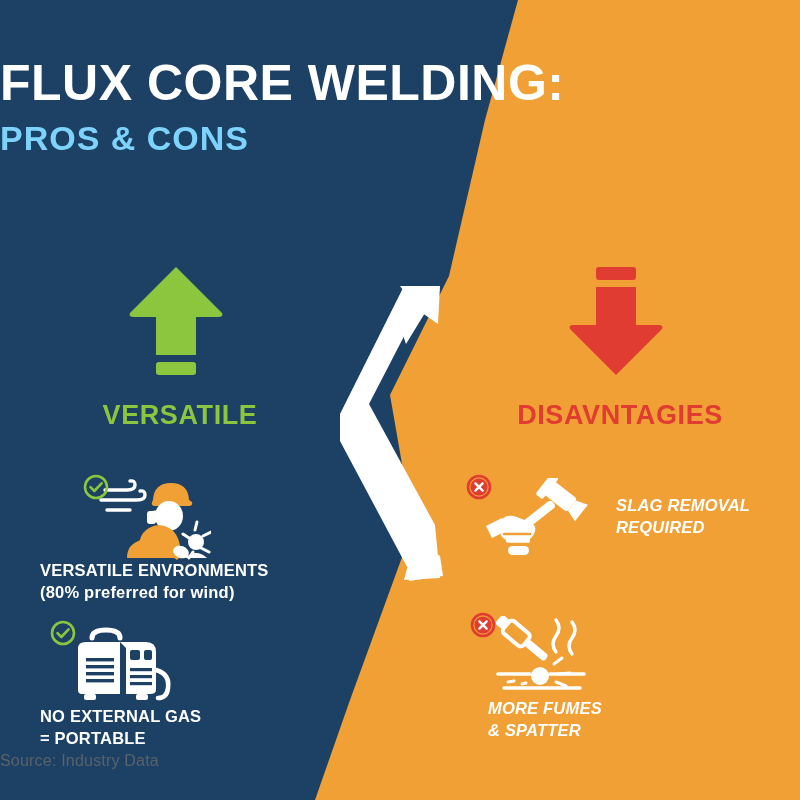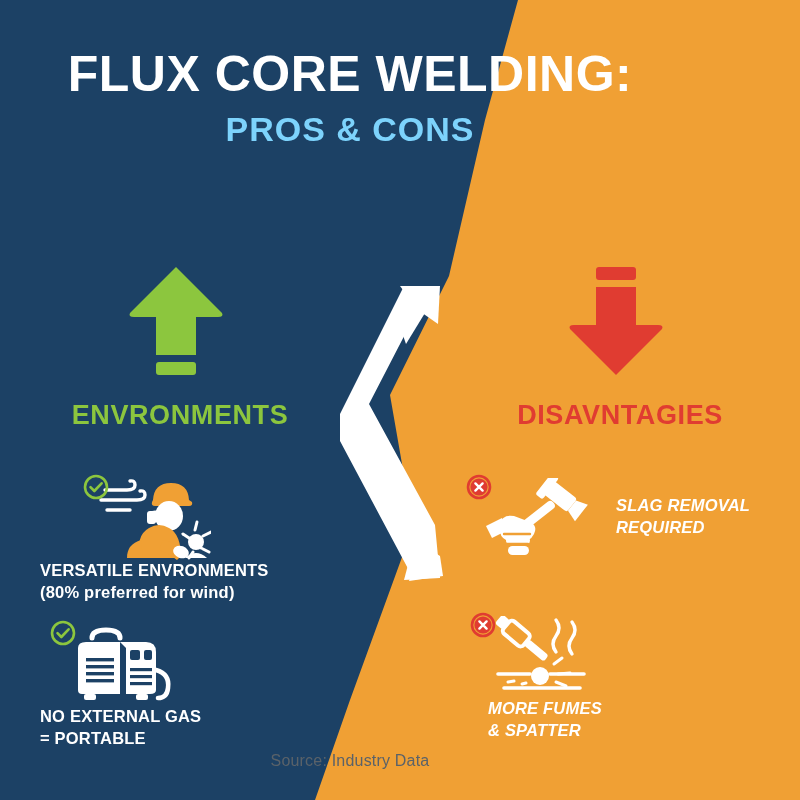--- a/index.html
+++ b/index.html
@@ -19,24 +19,24 @@
   .bg-svg {
     position: absolute;
     inset: 0;
     width: 800px;
     height: 800px;
   }
 
   
   .title-block {
     position: absolute;
-    top: 48px;
+    top: 57px;
     left: 0;
     width: 700px;
-    text-align: center;
+    text-align: left;
     z-index: 5;
   }
   .title-main {
     display: block;
     font-size: 50px;
     line-height: 1.06;
     font-weight: bold;
     color: #ffffff;
     letter-spacing: 0.5px;
     white-space: nowrap;
@@ -128,21 +128,21 @@
   #bullet-pro-2 { top: 620px; }
   #bullet-con-1 { top: 474px; }
   #bullet-con-2 { top: 612px; flex-direction: column; }
 
   
   .source {
     position: absolute;
     top: 752px;
     left: 0;
     width: 700px;
-    text-align: center;
+    text-align: left;
     font-size: 16px;
     color: #5A6269;
     letter-spacing: 0.2px;
     z-index: 7;
   }
 </style>
 </head>
 <body>
 
 <div class="canvas">
@@ -181,21 +181,21 @@
   <svg class="big-arrow up" width="96" height="112" viewBox="0 0 96 112">
     <path fill="#8CC63E" d="M48 2 L94 48 Q96 52 90 52 L68 52 L68 90 L28 90 L28 52 L6 52 Q0 52 2 48 Z"></path>
     <rect x="28" y="97" width="40" height="13" rx="3" fill="#8CC63E"></rect>
   </svg>
 
   <svg class="big-arrow down" width="96" height="112" viewBox="0 0 96 112">
     <rect x="28" y="2" width="40" height="13" rx="3" fill="#E03C31"></rect>
     <path fill="#E03C31" d="M48 110 L94 64 Q96 60 90 60 L68 60 L68 22 L28 22 L28 60 L6 60 Q0 60 2 64 Z"></path>
   </svg>
 
-  <div class="sec-heading pros">ENVRONMENTS</div>
+  <div class="sec-heading pros">VERSATILE</div>
   <div class="sec-heading cons">DISAVNTAGIES</div>
 
   <div class="bullet left" id="bullet-pro-1">
     <div class="art">
       <svg class="mark" viewBox="0 0 26 26">
         <circle cx="13" cy="13" r="11" fill="none" stroke="#8CC63E" stroke-width="2.6"></circle>
         <path d="M7.5 13.2 L11.3 17 L18.6 9.3" fill="none" stroke="#8CC63E" stroke-width="2.6" stroke-linecap="round" stroke-linejoin="round"></path>
       </svg>
       <svg class="pic" viewBox="0 0 114 82">
 

